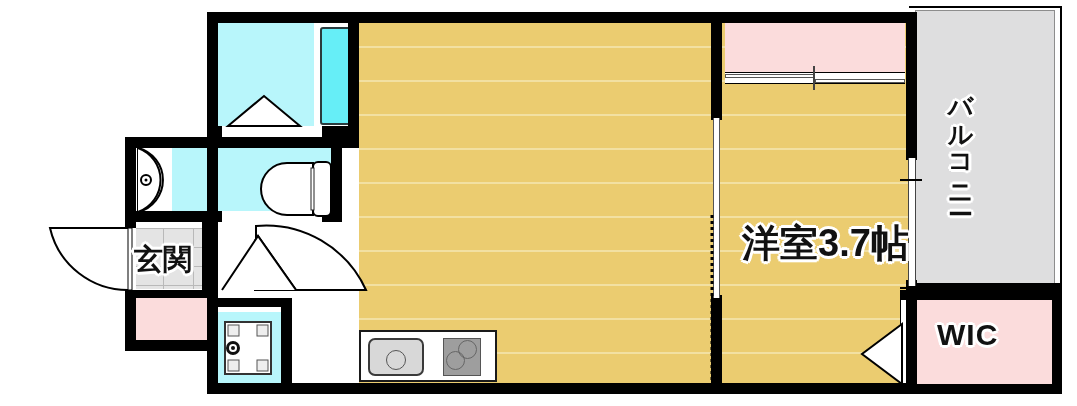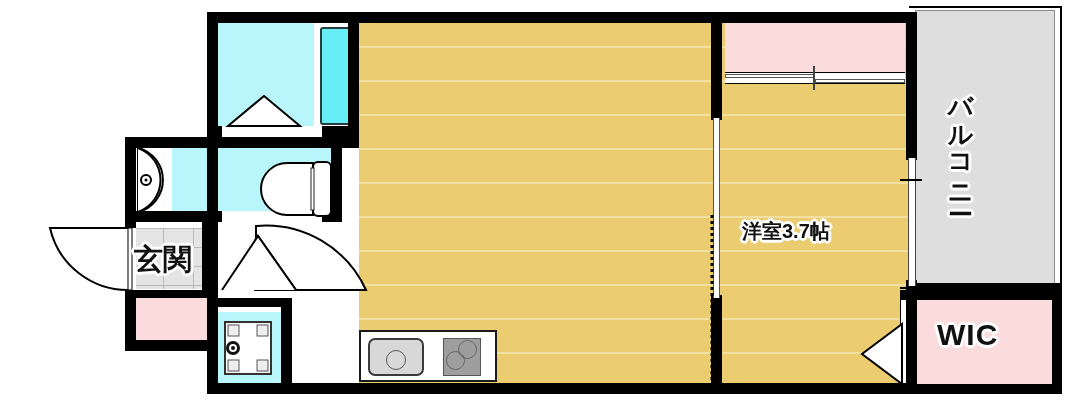--- a/index.html
+++ b/index.html
@@ -29,21 +29,21 @@
   }
   
   .lbl{
     position:absolute;color:#111;font-weight:bold;white-space:nowrap;
     text-shadow:
       2px 0 0 #fff,-2px 0 0 #fff,0 2px 0 #fff,0 -2px 0 #fff,
       2px 2px 0 #fff,-2px 2px 0 #fff,2px -2px 0 #fff,-2px -2px 0 #fff,
       3px 0 0 #fff,-3px 0 0 #fff,0 3px 0 #fff,0 -3px 0 #fff;
   }
   .lbl-ldk{font-size:30px;letter-spacing:0px;}
-  .lbl-room{font-size:20px;}
+  .lbl-room{font-size:38px;}
   .lbl-genkan{font-size:29px;}
   .lbl-wic{font-size:30px;letter-spacing:1px;}
   .lbl-balc{font-size:25px;writing-mode:vertical-rl;text-orientation:upright;letter-spacing:2px;line-height:1;}
   svg.ov{position:absolute;left:0;top:0;width:1077px;height:406px;overflow:visible;pointer-events:none;}
 </style>
 </head>
 <body>
 
 <div id="plan">
 

